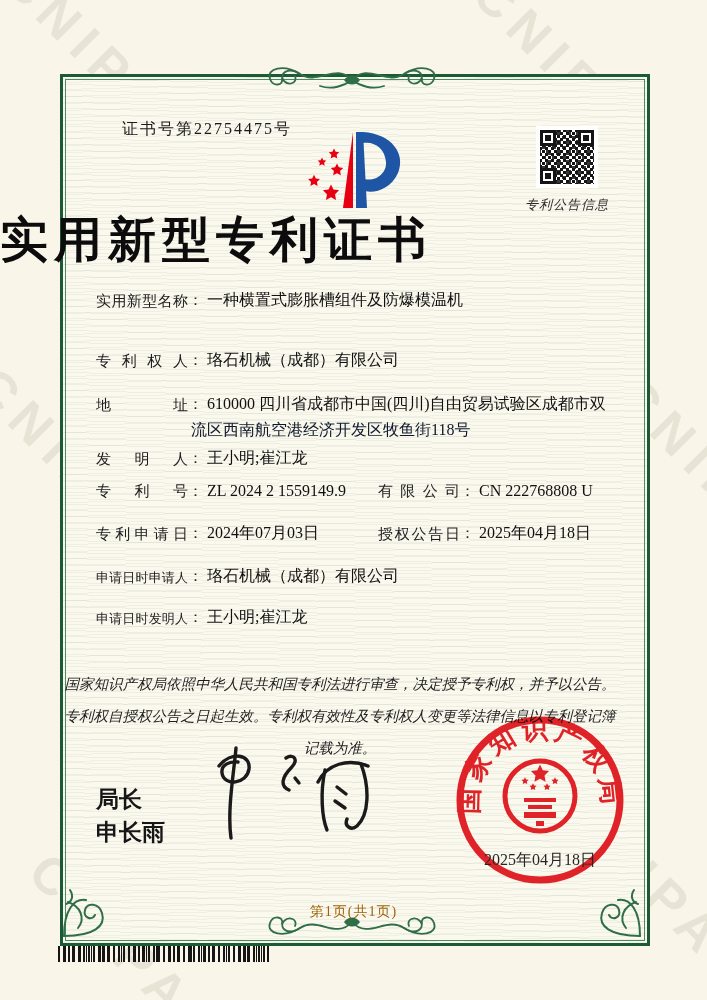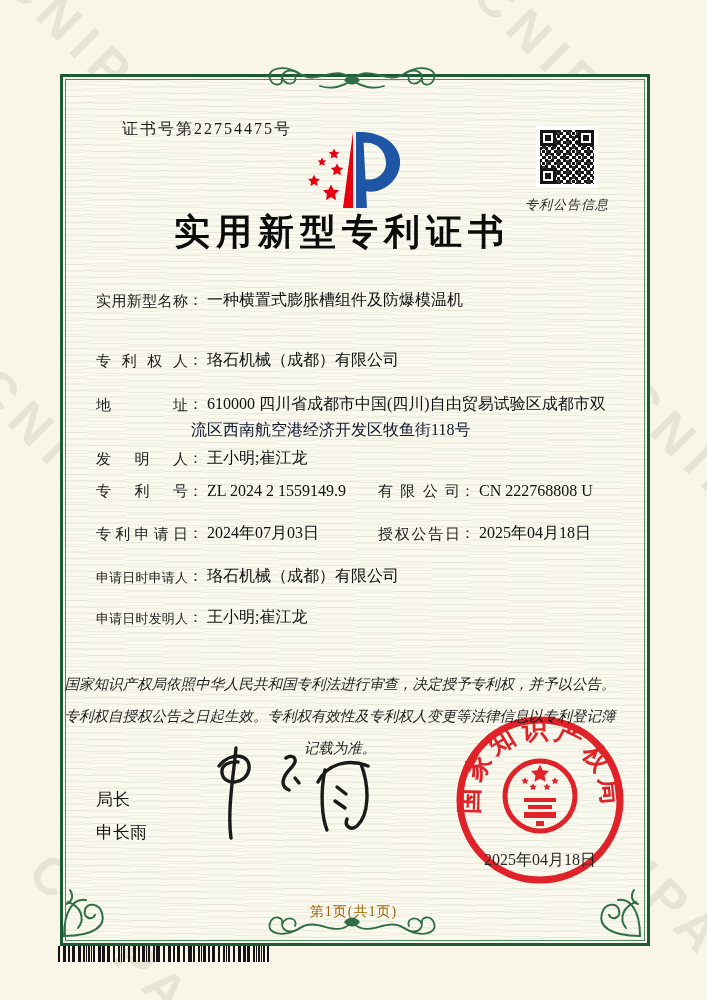--- a/index.html
+++ b/index.html
@@ -27,33 +27,33 @@
   }
   .frame-inner{position:absolute;left:2px;top:2px;right:2px;bottom:2px;border:1px solid #4e8a61;}
   .orn{position:absolute;z-index:3;}
   .content{position:absolute;left:0;top:0;width:707px;height:1000px;z-index:4;}
   .cert-no{position:absolute;left:96px;top:119px;font-size:16px;letter-spacing:2px;color:#1a1a1a;margin-left:26px;}
   .logo{position:absolute;left:300px;top:110px;}
   .qr{position:absolute;left:536px;top:126px;width:62px;height:62px;background:#fff;}
   .qr svg{display:block;}
   .qr-caption{position:absolute;left:506px;top:196px;width:122px;text-align:center;
     font-size:13px;font-style:italic;color:#2b2b2b;letter-spacing:1px;}
-  .title{position:absolute;left:0;top:208px;width:684px;text-align:center;
-    font-size:36px;font-weight:bold;letter-spacing:6px;color:#0c0c0c;}
+  .title{position:absolute;left:0;top:208px;width:684px;text-align:left;
+    font-size:48px;font-weight:bold;letter-spacing:6px;color:#0c0c0c;}
   .row{position:absolute;font-size:16px;white-space:nowrap;}
   .lbl{display:inline-block;width:92px;font-size:15px;text-align:justify;text-align-last:justify;vertical-align:bottom;color:#1c1c1c;}
   .lbl.small{font-size:13px;text-align-last:justify;}
   .lbl2{display:inline-block;width:82px;font-size:15px;text-align:justify;text-align-last:justify;vertical-align:bottom;color:#1c1c1c;}
   .colon{font-size:15px;}
   .val{font-size:16px;color:#111;}
   .addr2{position:absolute;left:191px;top:420px;font-size:16px;color:#0f172a;}
   .statement{position:absolute;left:59px;top:668px;width:562px;text-align:center;
     font-style:italic;font-size:14.5px;line-height:32px;color:#1d1d1d;}
   .director{position:absolute;left:96px;top:783px;font-family:"Liberation Sans","DejaVu Sans",sans-serif;
-    font-size:17px;font-weight:normal;color:#161616;line-height:33px;}
+    font-size:23px;font-weight:bold;color:#161616;line-height:33px;}
   .sig{position:absolute;left:198px;top:738px;}
   .seal{position:absolute;left:452px;top:712px;width:176px;height:176px;mix-blend-mode:multiply;opacity:.93;}
   .seal-date{font-family:"Liberation Serif","DejaVu Serif",serif;}
   .page-num{position:absolute;left:0;top:903px;width:707px;text-align:center;font-size:14px;color:#a16207;letter-spacing:1px;}
   .barcode{position:absolute;left:58px;top:946px;width:211px;height:16px;z-index:5;
     background:
       repeating-linear-gradient(90deg,#151515 0 2px,rgba(0,0,0,0) 2px 5px),
       repeating-linear-gradient(90deg,#151515 0 1px,rgba(0,0,0,0) 1px 7px),
       repeating-linear-gradient(90deg,#151515 0 1px,rgba(0,0,0,0) 1px 11px);
   }

